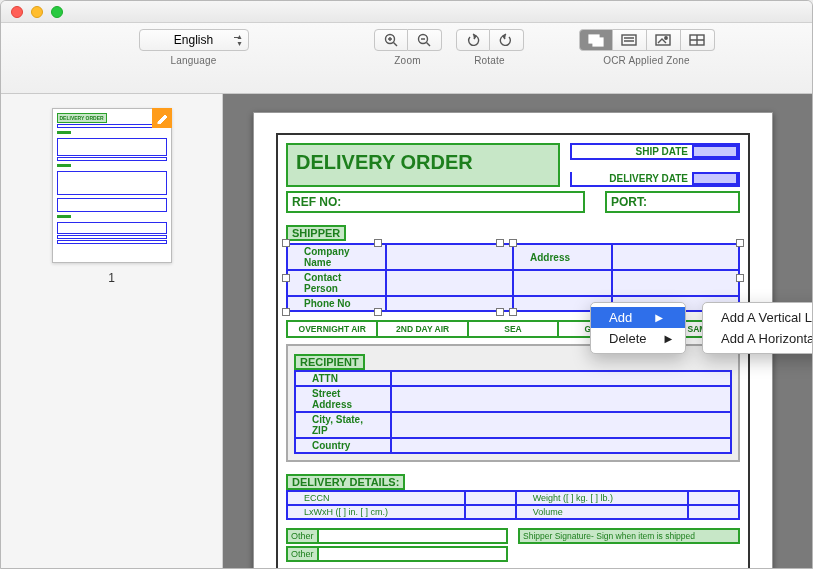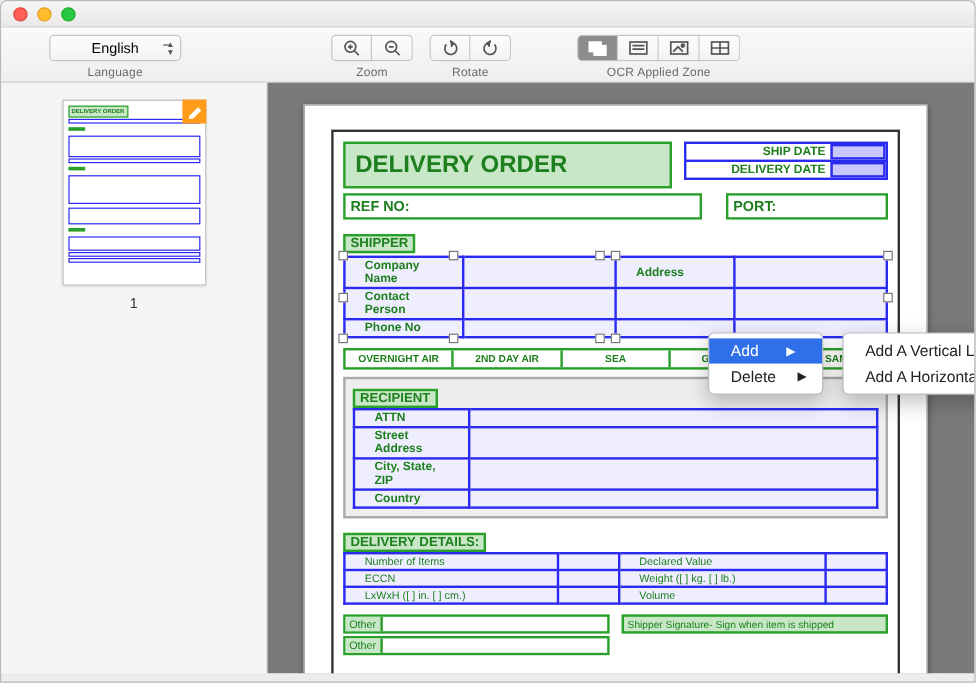--- a/index.html
+++ b/index.html
@@ -7,21 +7,21 @@
 
   
   .titlebar { height: 22px; background: linear-gradient(#f6f6f6,#e8e8e8); border-bottom: 1px solid #d0d0d0; display:flex; align-items:center; padding-left:10px; }
   .traffic { display:flex; gap:8px; }
   .tl { width:12px; height:12px; border-radius:50%; }
   .tl.red { background:#ff5f57; border:0.5px solid #e24238; }
   .tl.yel { background:#ffbd2e; border:0.5px solid #e1a116; }
   .tl.grn { background:#28c940; border:0.5px solid #1bad2c; }
 
   
-  .toolbar { height: 46px; background: linear-gradient(#f9f9f9,#efefef); border-bottom:1px solid #c9c9c9; display:flex; align-items:flex-start; padding-top:6px;}
+  .toolbar { height: 71px; background: linear-gradient(#f9f9f9,#efefef); border-bottom:1px solid #c9c9c9; display:flex; align-items:flex-start; padding-top:6px;justify-content:center;}
   .tgroup { display:flex; flex-direction:column; align-items:center; margin-left:20px;}
   .tgroup.first { margin-left:40px; }
   .tgroup .btnrow { display:flex; }
   .tbtn { height:22px; min-width:34px; border:1px solid #c6c6c6; background:linear-gradient(#fdfdfd,#f2f2f2); display:flex; align-items:center; justify-content:center; font-size:12px; color:#333;}
   .seg .tbtn:not(:first-child){ border-left:none;}
   .seg .tbtn:first-child{ border-radius:4px 0 0 4px;}
   .seg .tbtn:last-child{ border-radius:0 4px 4px 0;}
   .tbtn.active { background:#8c8c8c; }
   .tbtn svg { stroke:#555; fill:none; stroke-width:1.4;}
   .tbtn.active svg { stroke:#fff; fill:#fff; stroke-width:1.2;}
@@ -42,21 +42,21 @@
 
   .canvas { flex:1; background:#7a7a7a; overflow:hidden; position:relative;}
   .page { position:absolute; left:30px; top:18px; width:520px; background:#fff; border:1px solid #999; box-shadow:0 2px 6px rgba(0,0,0,0.4); padding:20px 22px; }
   .page-inner { border:2px solid #333; padding:8px 8px 40px;}
 
   
   .hdr-row { display:flex; gap:10px;}
   .greenbox { border:2px solid #2aa02a; background:#c7e7c7; color:#1d7f1d; font-weight:bold;}
   .greenbox.title { padding:6px 8px; font-size:20px; flex:1;}
   .bluebox { border:2px solid #2a2af0; background:#c8c8ff; }
-  .date-stack { width:170px; display:flex; flex-direction:column;}
+  .date-stack { width:170px; display:flex; flex-direction:column;gap:12px;}
   .date-stack .row { border:2px solid #2a2af0; border-top:none; display:flex;}
   .date-stack .row:first-child{ border-top:2px solid #2a2af0;}
   .date-stack .lab { flex:1; text-align:right; padding:1px 4px; font-size:10px; font-weight:bold; color:#1d7f1d;}
   .date-stack .val { width:46px; border-left:2px solid #2a2af0;}
   .refport { display:flex; gap:20px; margin-top:4px;}
   .greenlabel { color:#1d7f1d; font-weight:bold; font-size:12px; border:2px solid #2aa02a; padding:2px 4px;}
   .greenlabel.wide { flex:1; }
   .underline { flex:1; border-bottom:2px solid #2aa02a;}
 
   .section-label { display:inline-block; background:#2aa02a; border:2px solid #2aa02a; color:#fff; font-weight:bold; font-size:11px; padding:0 4px; margin-top:12px;}
@@ -311,26 +311,20 @@
                   <td colspan="3"></td>
                 </tr>
           </tbody>
             </table>
         </div>
 
         
         <div class="section-label gtxt">DELIVERY DETAILS:</div>
         <table class="otable deliv">
           <tbody>
-              <tr>
-                <td>Number of Items</td>
-                <td></td>
-                <td>Declared Value</td>
-                <td></td>
-              </tr>
           <tr>
                 <td>ECCN</td>
                 <td></td>
                 <td>Weight ([ ] kg. [ ] lb.)</td>
                 <td></td>
               </tr>
           <tr>
                 <td>LxWxH ([ ] in. [ ] cm.)</td>
                 <td></td>
                 <td>Volume</td>

